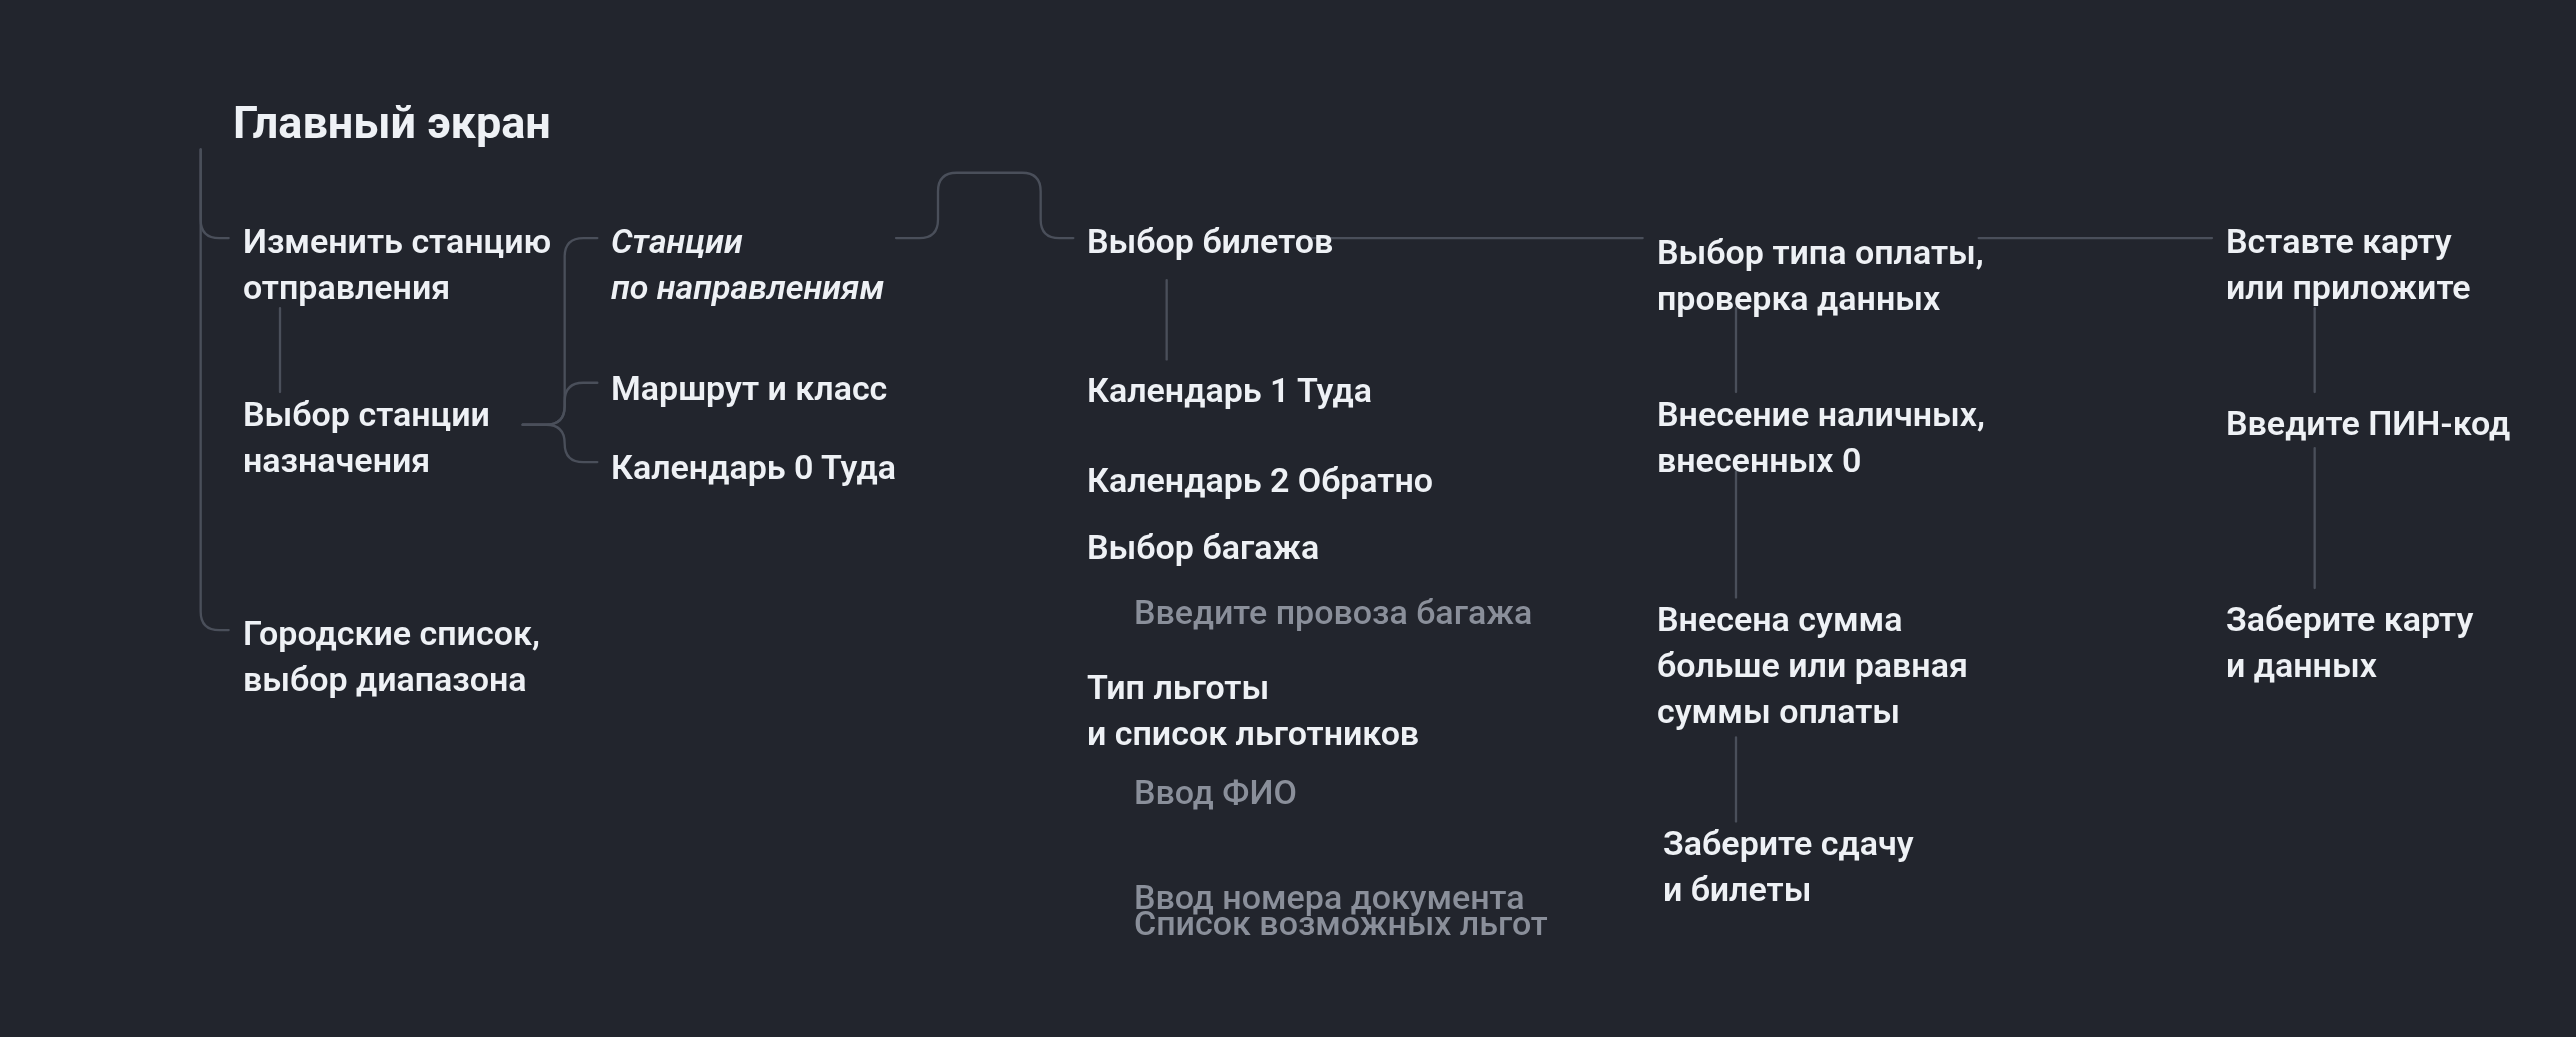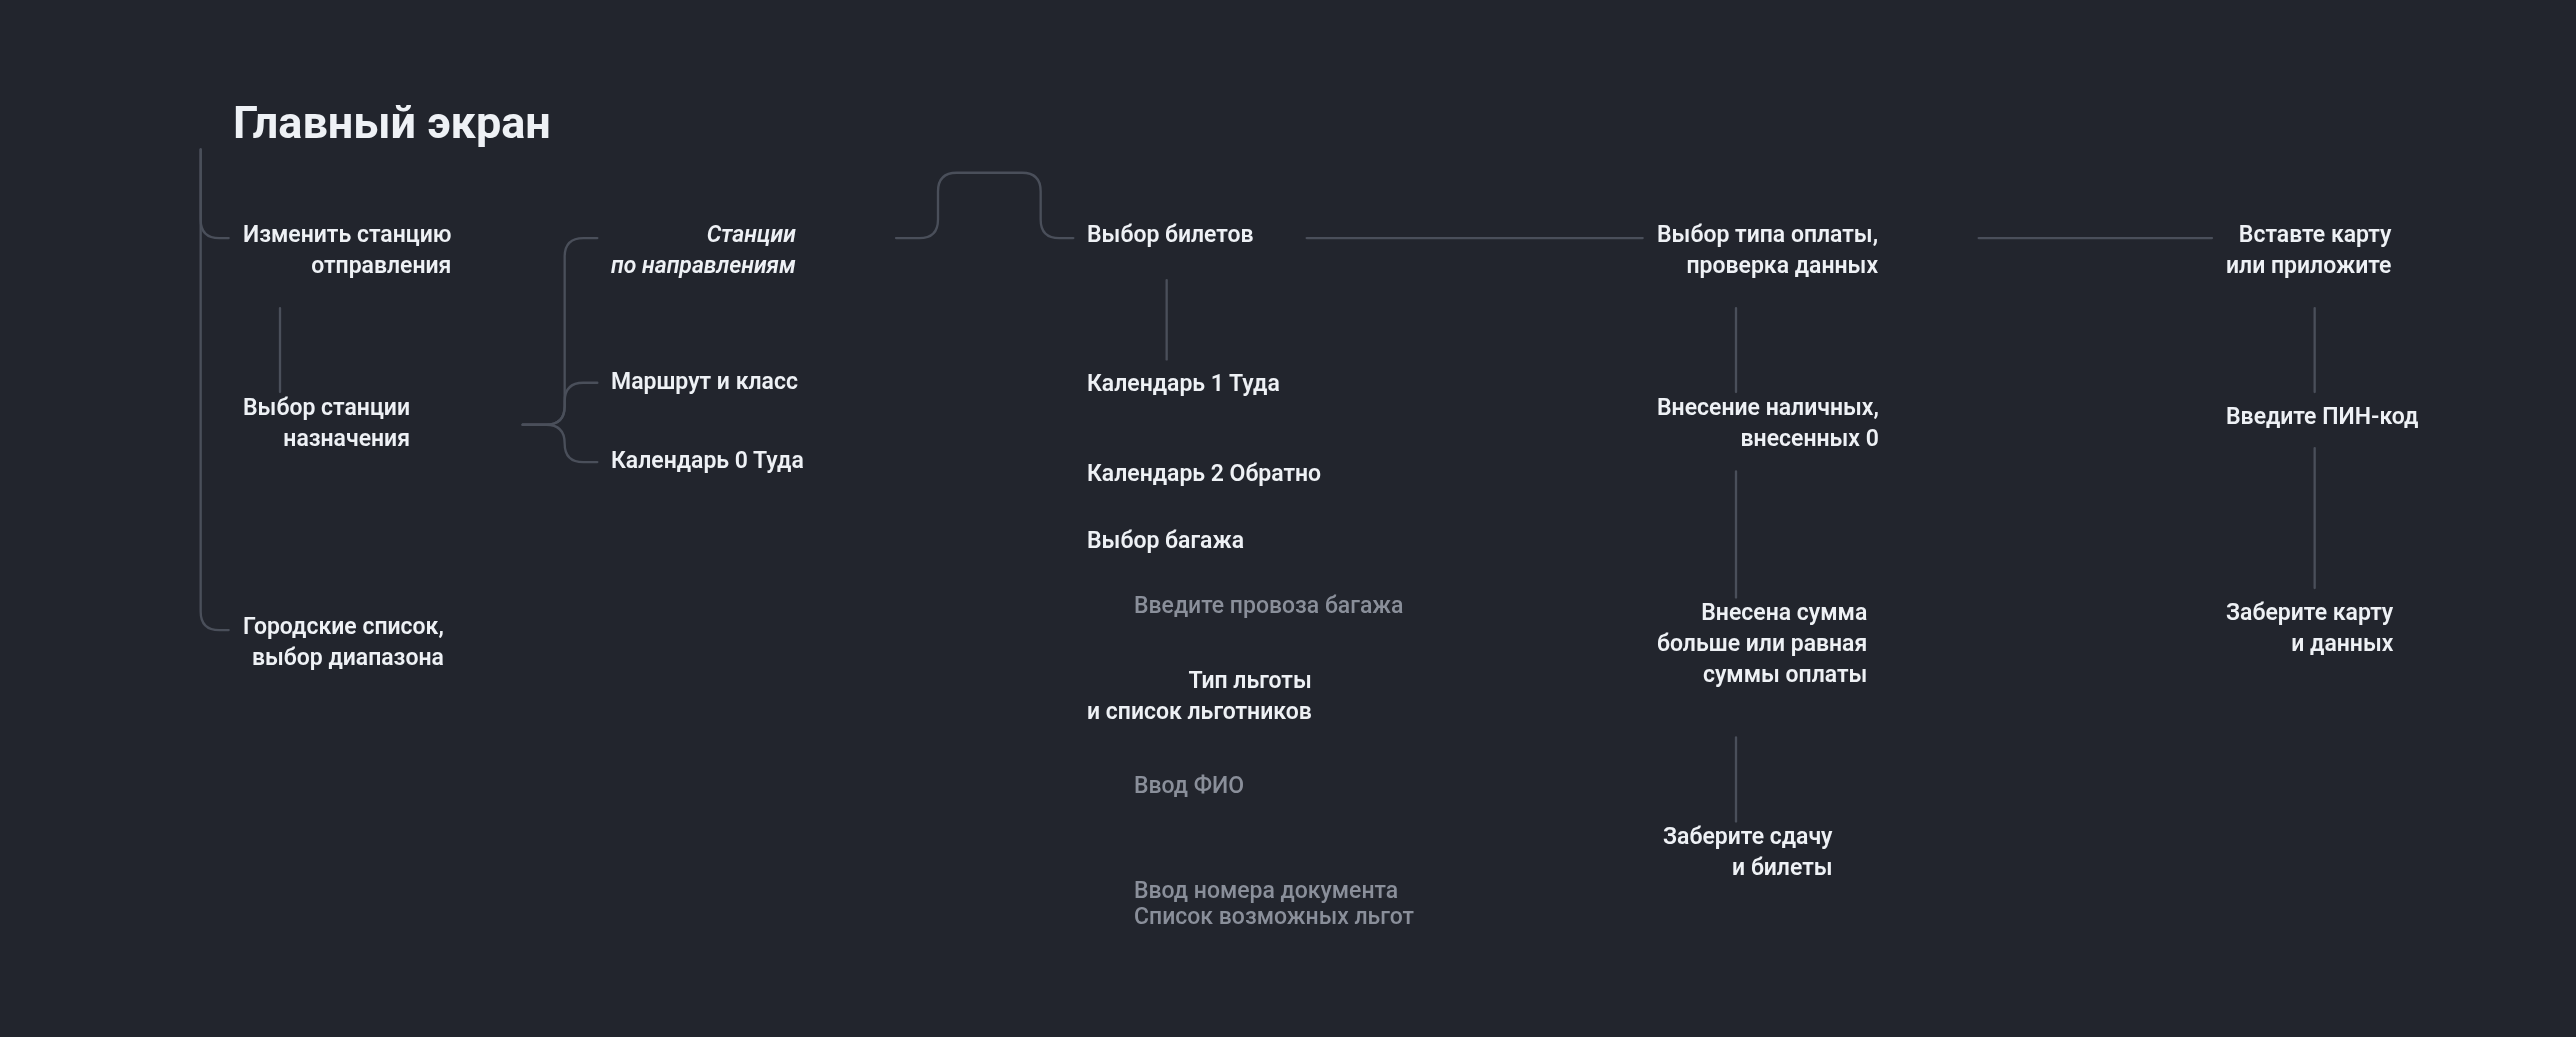--- a/index.html
+++ b/index.html
@@ -6,26 +6,25 @@
   html, body { width: 100%; height: 100%; }
   body {
     background: #22252d;
     font-family: -apple-system, BlinkMacSystemFont, "Segoe UI", Roboto, Helvetica, Arial, sans-serif;
     overflow: hidden;
   }
   .canvas {
     position: relative;
     width: 2576px;
     height: 798px;
-    text-align: right;
   }
   .node {
     position: absolute;
     color: #eef1f5;
-    font-size: 23px;
+    font-size: 34px;
     line-height: 1.35;
     font-weight: 600;
     white-space: pre-line;
   }
   .node.sub {
     color: #8a8f9a;
     font-weight: 500;
   }
   .title {
     font-size: 45px;
@@ -98,21 +97,21 @@
   <div class="node" style="left:1087px; top:368px;">Календарь 1 Туда</div>
   <div class="node" style="left:1087px; top:445px;margin-top:13px;">Календарь 2 Обратно</div>
   <div class="node" style="left:1087px; top:525px;">Выбор багажа</div>
   <div class="node sub" style="left:1134px; top:590px;">Введите провоза багажа</div>
   <div class="node" style="left:1087px; top:665px;">Тип льготы
 и список льготников</div>
   <div class="node sub" style="left:1134px; top:770px;">Ввод ФИО</div>
   <div class="node sub" style="left:1134px; top:875px;">Ввод номера документа</div>
   <div class="node sub" style="left:1134px; top:901px;">Список возможных льгот</div>
 
-  <div class="node" style="left:1657px; top:219px;">Выбор типа оплаты,
+  <div class="node" style="left:1657px; top:230px;">Выбор типа оплаты,
 проверка данных</div>
   <div class="node" style="left:1657px; top:392px;">Внесение наличных,
 внесенных 0</div>
   <div class="node" style="left:1657px; top:597px;">Внесена сумма
 больше или равная
 суммы оплаты</div>
   <div class="node" style="left:1657px; top:821px;margin-left:6px;">Заберите сдачу
 и билеты</div>
 
   <div class="node" style="left:2226px; top:219px;">Вставте карту

